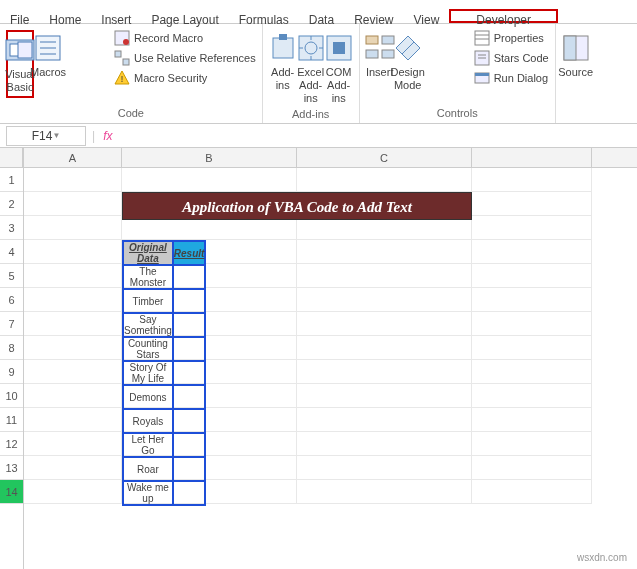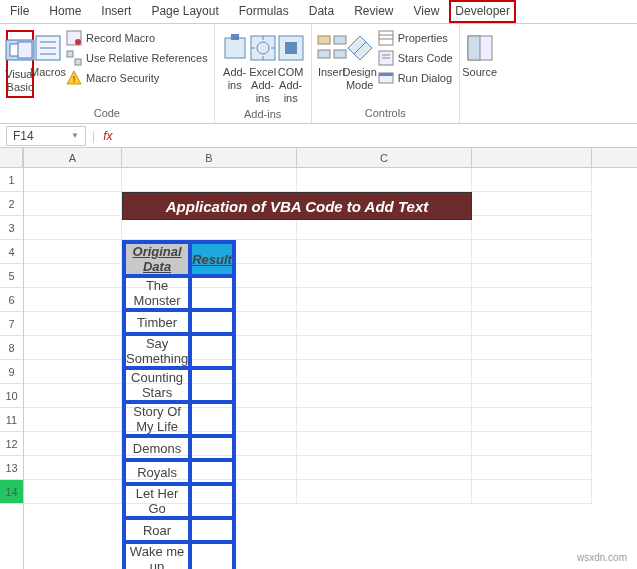--- a/index.html
+++ b/index.html
@@ -1,60 +1,60 @@
 <!DOCTYPE html>
 <html><head>
   <meta charset="utf-8">
   <style>
     * { box-sizing: border-box; margin: 0; padding: 0; font-family: "Segoe UI", Arial, sans-serif; }
     body { background: #fff; width: 637px; height: 569px; overflow: hidden; font-size: 12px; color: #444; }
     
     
     .menubar { display: flex; height: 24px; border-bottom: 1px solid #ccc; background: #fff; }
-    .menu-item { padding: 4px 10px; cursor: pointer; }
-    .menu-item.highlighted { border: 2px solid #c00; padding: 2px 4px; }
+    .menu-item { padding: 4px 10px; cursor: pointer; margin-top: 9px; }
+    .menu-item.highlighted { border: 2px solid #c00; padding: 2px 25px; }
     
     
     .ribbon { display: flex; height: 100px; border-bottom: 1px solid #ccc; background: #fff; }
     .ribbon-group { display: flex; flex-direction: column; border-right: 1px solid #ddd; padding: 0 6px 2px 6px; }
     .ribbon-group-content { display: flex; flex: 1; align-items: flex-start; padding-top: 6px; }
     .ribbon-group-label { text-align: center; font-size: 11px; color: #666; padding-bottom: 2px; }
     .big-button { display: flex; flex-direction: column; align-items: center; justify-content: flex-start; width: 28px; padding: 2px 2px; }
     .big-button.highlighted { border: 2px solid #c00; }
     .big-button .icon-box { width: 32px; height: 32px; margin-bottom: 2px; }
     .big-button .label { text-align: center; font-size: 11px; line-height: 1.2; }
     .small-list { display: flex; flex-direction: column; gap: 4px; padding-left: 4px; }
-    .small-item { display: flex; align-items: center; gap: 4px; font-size: 11px; }
+    .small-item { display: flex; align-items: center; gap: 4px; font-size: 11px; margin-left: 48px; }
     .small-item .sicon { width: 16px; height: 16px; display:inline-block; }
     
     
     .formula-bar { display: flex; align-items: center; height: 24px; border-bottom: 1px solid #ccc; }
-    .name-box { width: 80px; border: 1px solid #ccc; margin: 2px 6px; padding: 2px 6px; display:flex; justify-content:space-between; align-items:center; }
-    .fx-label { font-style: italic; color:#b91c1c; margin: 0 8px;}
+    .name-box { width: 80px; border: 1px solid #ccc; margin: 2px 6px; padding: 2px 6px; display:flex; justify-content:center; align-items:center; }
+    .fx-label { font-style: italic; color:#ec4899; margin: 0 8px;}
     .formula-input { flex: 1; border: none; padding: 2px 6px; }
     
     
     .grid-area { display: flex; height: calc(569px - 24px - 100px - 24px); }
     .row-headers { width: 24px; border-right: 1px solid #ccc; background:#fff;}
     .corner { height: 20px; border-bottom: 1px solid #ccc; background: #f3f3f3; border-right:1px solid #ccc;}
     .row-header { height: 24px; border-bottom: 1px solid #e0e0e0; text-align: center; font-size: 11px; color: #555; line-height:24px; }
     .row-header.selected { background: #22c55e; }
     .cols-and-cells { flex: 1; position: relative; }
     .col-headers { display: flex; height: 20px; border-bottom: 1px solid #ccc; background: #f3f3f3;}
     .col-header { border-right: 1px solid #ccc; text-align: center; font-size: 11px; color: #555; line-height:20px; }
     .colA { width: 98px; } .colB { width: 175px; } .colC { width: 175px; } .colD { width: 120px; }
     .cells { position: relative; }
     .gridrow { display: flex; height: 24px; }
     .cell { border-right: 1px solid #e8e8e8; border-bottom: 1px solid #e8e8e8; }
     
     
     .content { position: absolute; top: 20px; left: 0; }
-    .title-banner { position: absolute; left: 98px; top: 24px; width: 350px; height: 28px; background: #6d2b2b; color: #fff; font-weight: bold; font-size: 15px; font-style: italic; text-align: center; line-height: 28px; border: 1px solid #333; }
+    .title-banner { position: absolute; left: 98px; top: 24px; width: 350px; height: 28px; background: #6d2b2b; color: #fff; font-weight: bold; font-size: 15px; font-style: italic; text-align: center; line-height: 28px; border: 1px solid #333; font-family: Liberation Serif, serif; }
     .data-table { position: absolute; left: 98px; top: 72px; border-collapse: collapse; }
-    .data-table th, .data-table td { border: 4px solid #1d4ed8; height: 24px; font-size: 13px; }
+    .data-table th, .data-table td { border: 2px solid #1d4ed8; height: 24px; font-size: 10px; }
     .data-table th.orig { width: 175px; background: #c8c8c8; font-weight: bold; font-style: italic; text-decoration: underline; }
     .data-table th.res { width: 175px; background: #1fa8e0; font-weight: bold; font-style: italic; text-decoration: underline; }
     .data-table td { text-align: center; }
     
     .watermark { position: absolute; right: 10px; bottom: 6px; font-size: 10px; color: #999; }
   </style>
 </head>
 <body>
 
 <div class="menubar">

